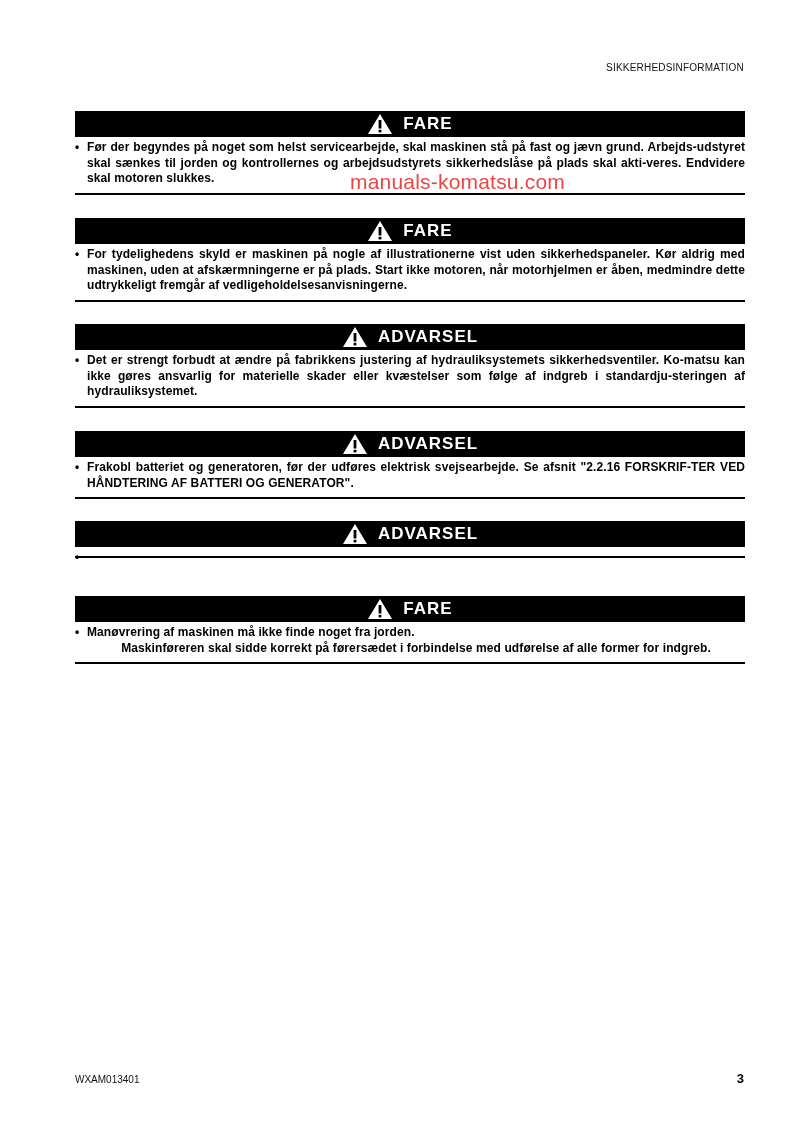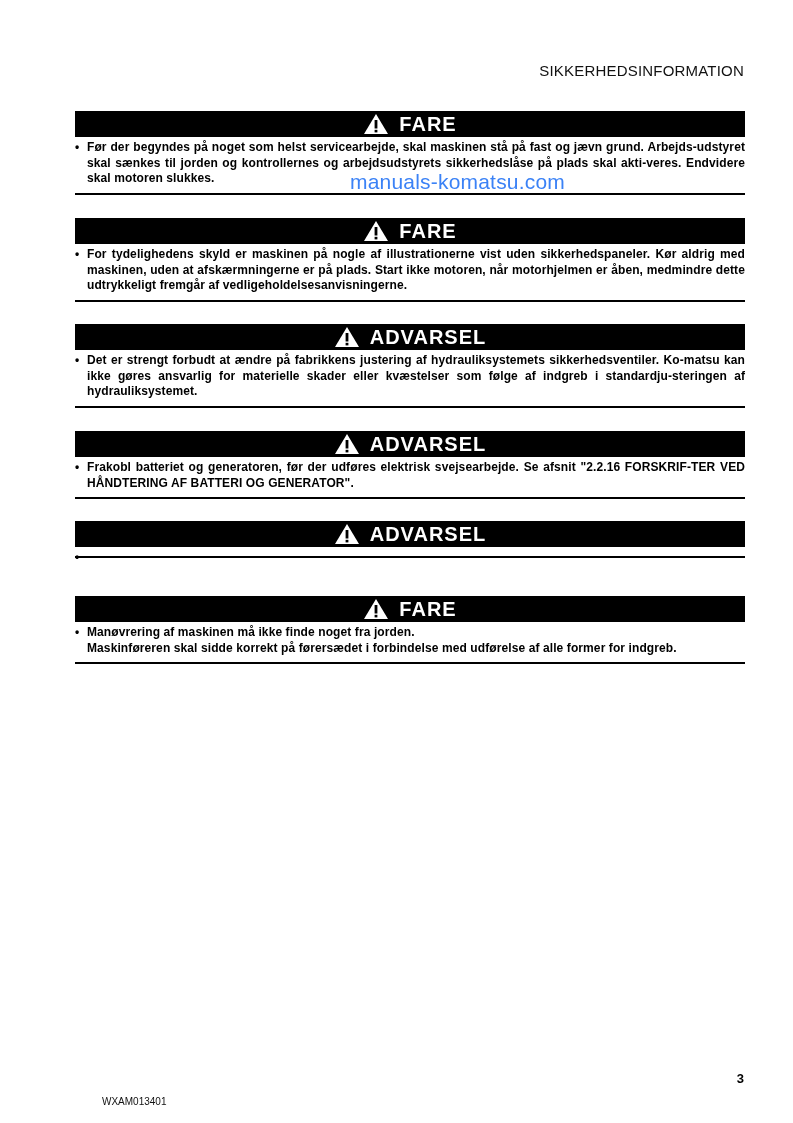--- a/index.html
+++ b/index.html
@@ -12,21 +12,21 @@
       height: 1123px;
       position: relative;
       overflow: hidden;
       font-family: "Liberation Sans", sans-serif;
       color: #000;
     }
     .running-header {
       position: absolute;
       top: 62px;
       right: 49px;
-      font-size: 15px;
+      font-size: 10px;
       letter-spacing: 0.2px;
       color: #111;
     }
     .block {
       position: absolute;
       left: 75px;
       width: 670px;
     }
     .banner {
       height: 26px;
@@ -37,21 +37,21 @@
       gap: 10px;
     }
     .banner .icon {
       width: 26px;
       height: 22px;
       display: inline-block;
     }
     .banner .label {
       color: #fff;
       font-weight: bold;
-      font-size: 20px;
+      font-size: 17px;
       letter-spacing: 1px;
       line-height: 26px;
     }
     .content {
       padding: 3px 0 6px 0;
       border-bottom: 2px solid #000;
     }
     .item {
       position: relative;
       padding-left: 12px;
@@ -62,39 +62,38 @@
       letter-spacing: 0.1px;
     }
     .item .bullet {
       position: absolute;
       left: 0;
       top: 0;
       font-size: 12px;
     }
     .item .line2 {
       display: block;
-      text-align: left;
+      text-align: center;
     }
     .watermark {
       position: absolute;
       left: 350px;
       top: 170px;
       font-size: 21px;
-      color: #3b82f6;
+      color: #ef4444;
       font-family: "Liberation Sans", sans-serif;
       font-weight: normal;
       letter-spacing: 0.2px;
     }
     .footer-code {
       position: absolute;
       left: 75px;
-      top: 1096px;
+      top: 1074px;
       font-size: 10px;
       color: #111;
-      margin-left: 27px;
     }
     .page-num {
       position: absolute;
       right: 49px;
       top: 1071px;
       font-size: 13px;
       font-weight: bold;
     }
   </style>
 </head>

